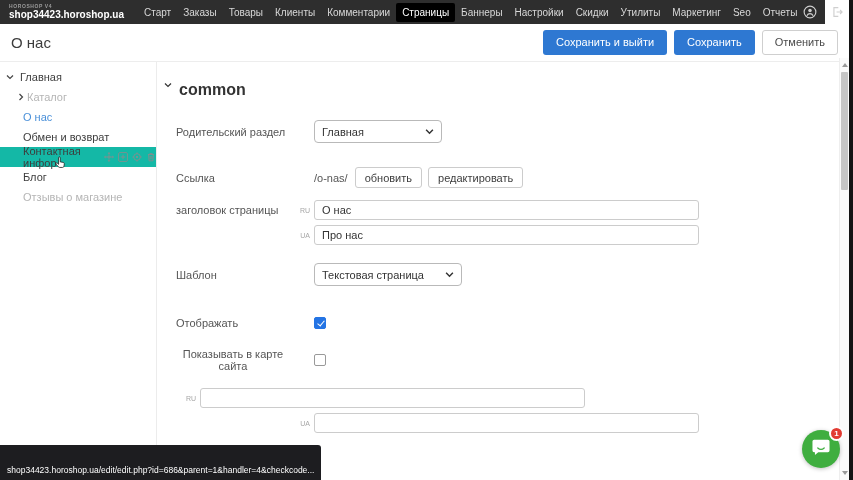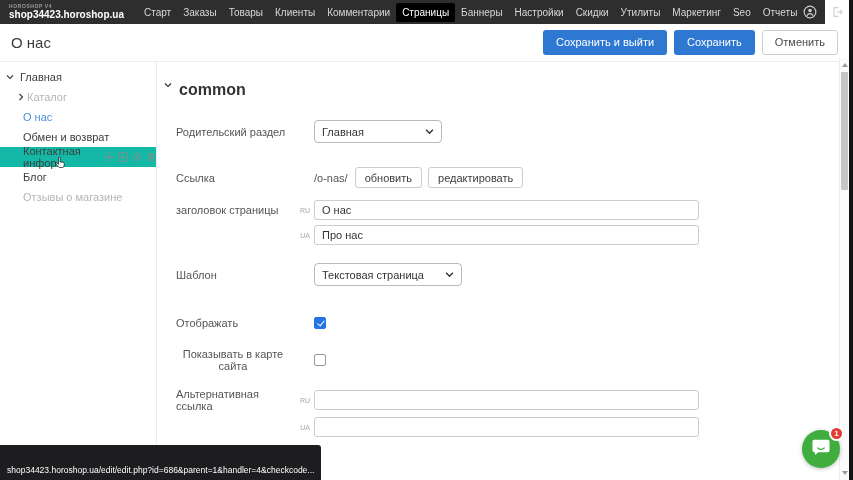--- a/index.html
+++ b/index.html
@@ -306,21 +306,20 @@
     <div class="checkbox checked"></div>
   </div>
 
   <div class="frow mt-sitemap">
     <div class="flabel">Показывать в карте сайта</div>
     <div class="lang"></div>
     <div class="checkbox"></div>
   </div>
 
   <div class="frow mt-alt">
-    <div class="flabel">Альтернативная ссылка</div>
     <div class="lang">RU</div>
     <input class="tinput" value="" style="">
   </div>
   <div class="frow mt-ua">
     <div class="flabel"></div>
     <div class="lang">UA</div>
     <input class="tinput" value="" style="">
   </div>
 
   <div class="section-head mt-head2">

